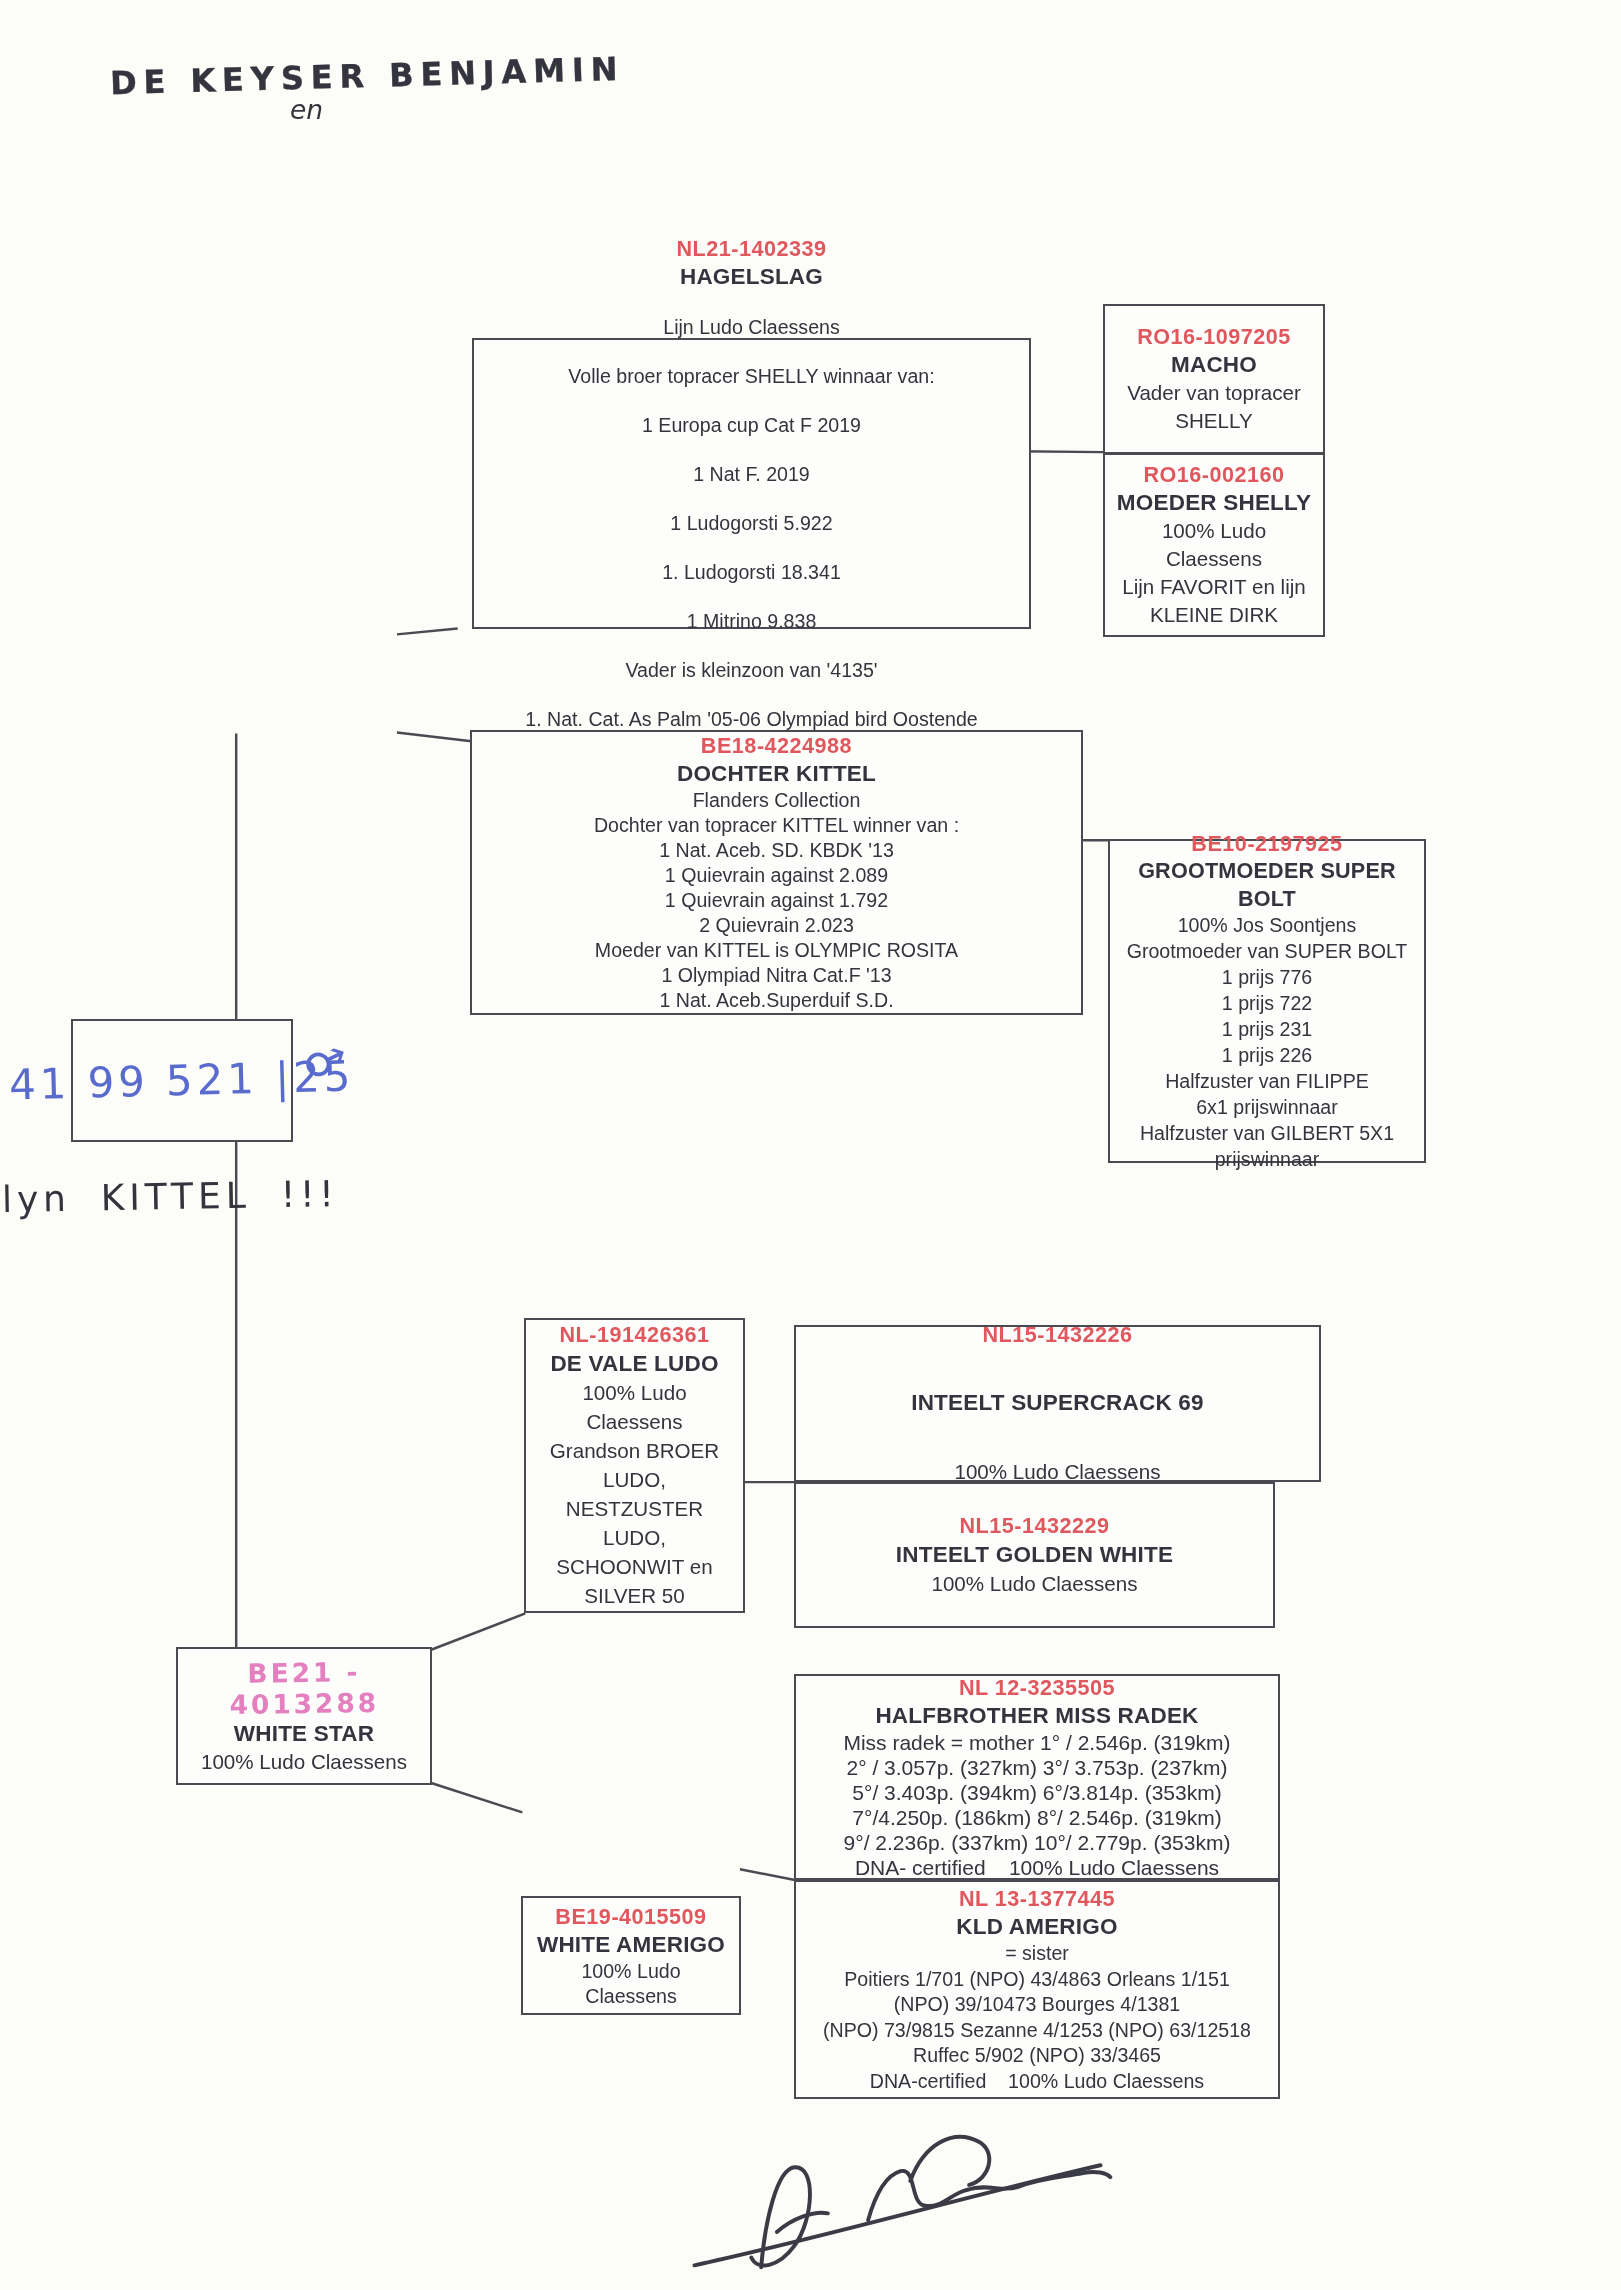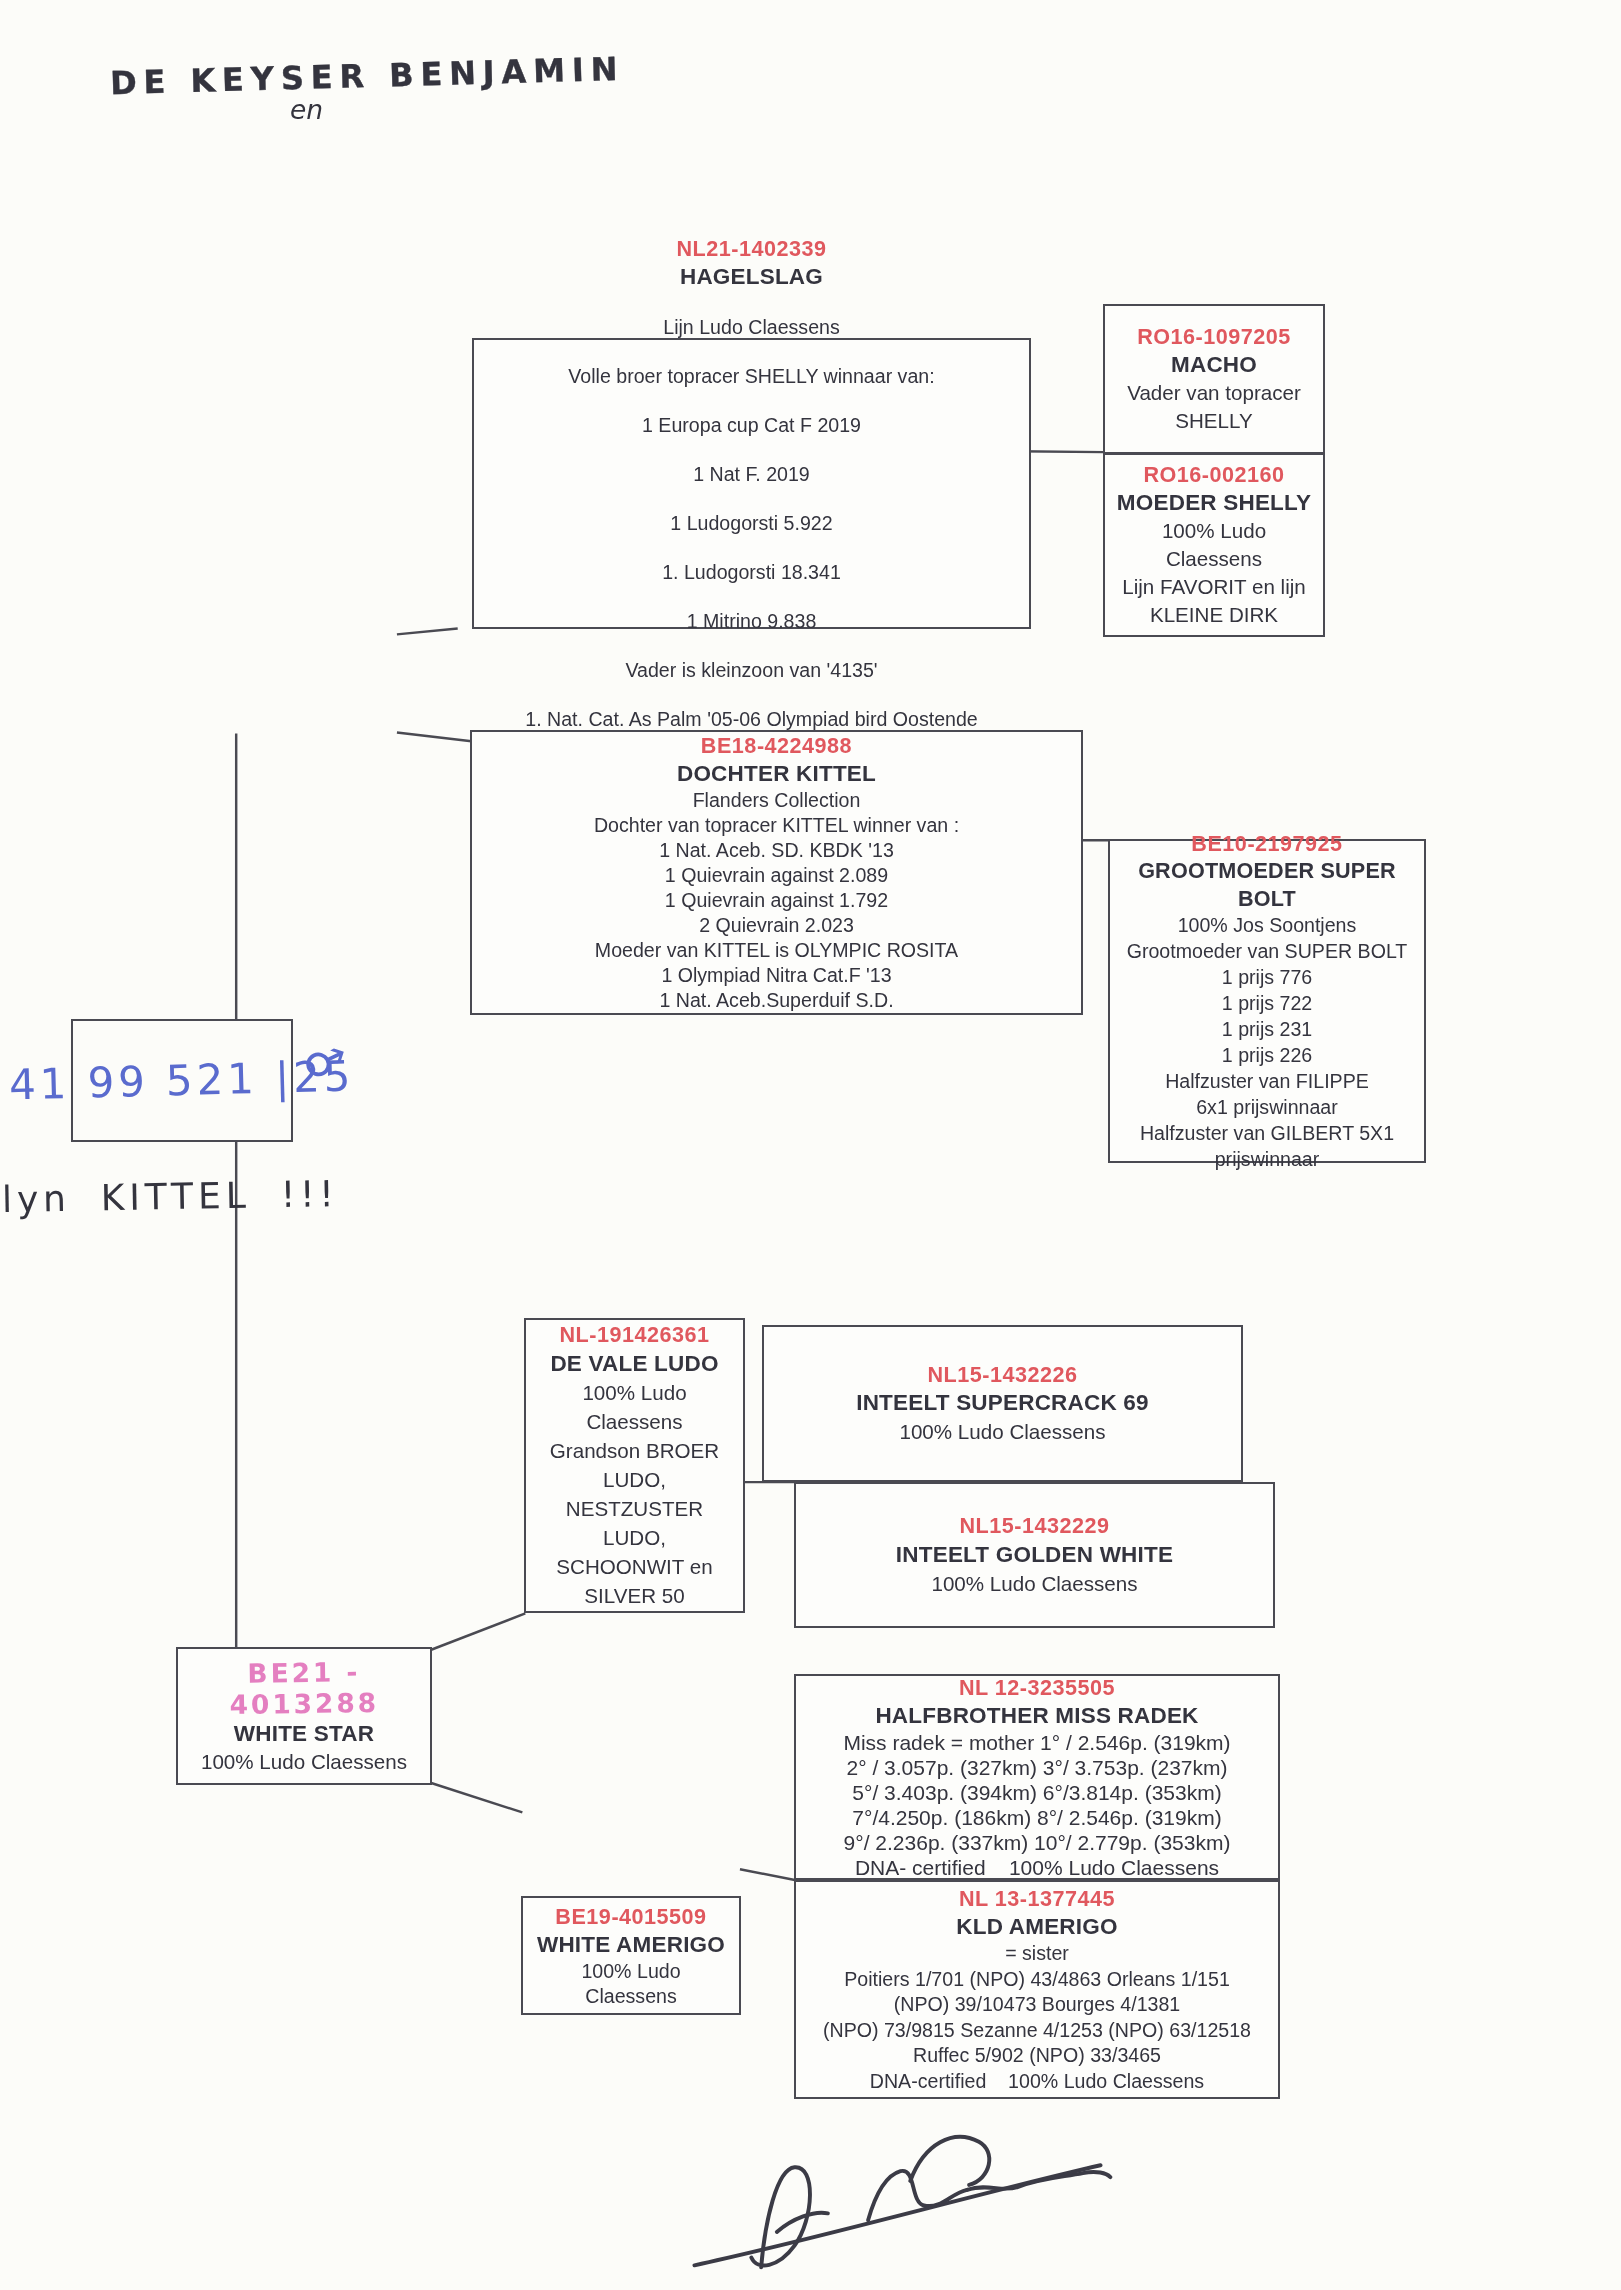--- a/index.html
+++ b/index.html
@@ -58,21 +58,21 @@
   #b-exp .bline{font-size:20.6px;}
   #b-dochter{left:470px;top:710px;width:613px;height:285px;margin-top:20px;}
   #b-dochter .bline{line-height:25px;}
   #b-kittel{left:1108px;top:705px;width:318px;height:135px;padding:2px;}
   #b-kittel .bline{line-height:24.5px;}
   #b-groot{left:1108px;top:839px;width:318px;height:324px;padding:2px;}
   #b-groot .bname{font-size:21.6px;line-height:27.4px;}
   #b-groot .bline{line-height:26px;}
   #b-vale{left:524px;top:1318px;width:221px;height:295px;}
   #b-vale .bline{line-height:29px;font-size:20.6px;}
-  #b-super{left:762px;top:1325px;width:481px;height:157px;}
+  #b-super{left:794px;top:1325px;width:527px;height:157px;gap:40px;}
   #b-golden{left:794px;top:1482px;width:481px;height:146px;}
   #b-super .bline,#b-golden .bline{font-size:20.6px;line-height:29px;}
   #b-star{left:176px;top:1647px;width:256px;height:138px;}
   #b-star .bline{font-size:20.6px;line-height:27.4px;}
   #b-radek{left:794px;top:1674px;width:486px;height:206px;padding:2px;}
   #b-radek .bline{line-height:25px;font-size:21px;}
   #b-wamerigo{left:521px;top:1896px;width:220px;height:119px;padding:2px;}
   #b-wamerigo .bline{line-height:24.5px;}
   #b-kld{left:794px;top:1880px;width:486px;height:219px;padding:2px;}
   #b-kld .bline{line-height:25.5px;}

